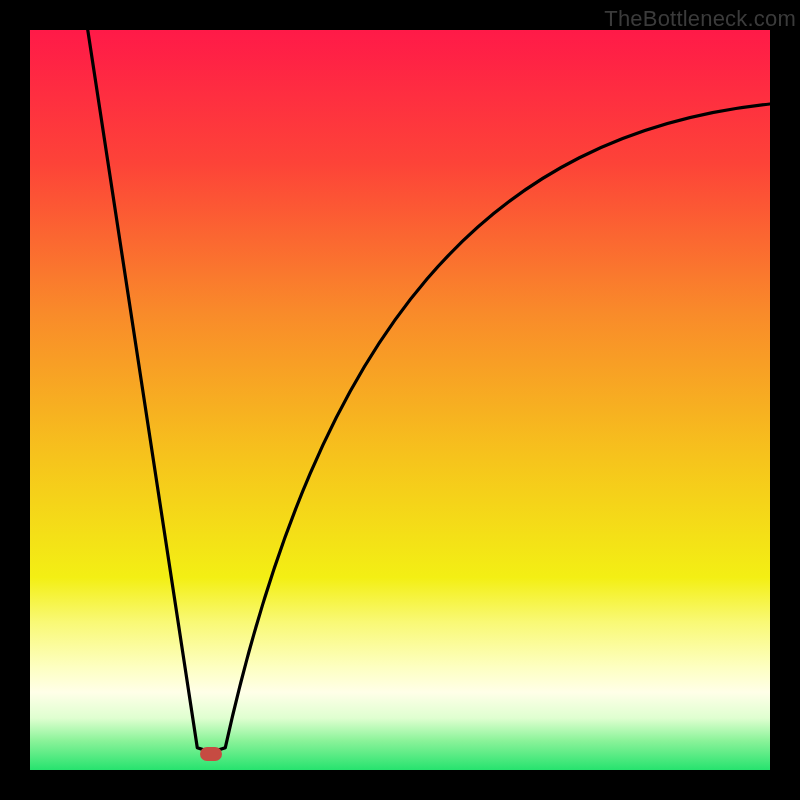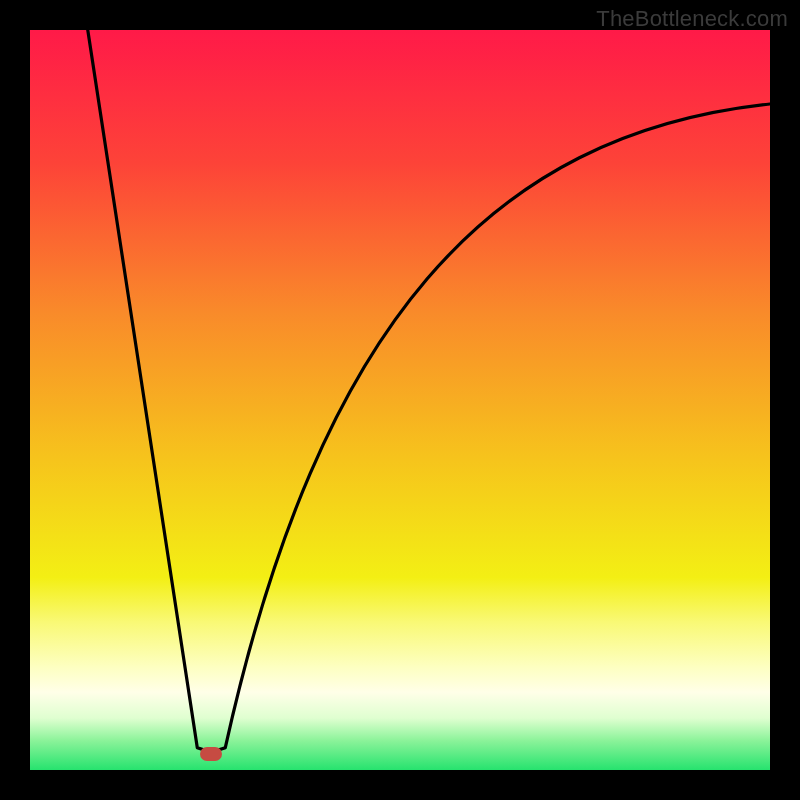--- a/index.html
+++ b/index.html
@@ -38,21 +38,21 @@
   .marker {
     position: absolute;
     width: 22px;
     height: 14px;
     border-radius: 7px;
     transform: translate(-50%, -50%);
   }
   .watermark {
     position: absolute;
     top: 6px;
-    right: 12px;
+    right: 4px;
     color: #3b3b3b;
     font-size: 22px;
     font-weight: 500;
     letter-spacing: 0.2px;
   }
 </style>
 </head>
 <body>
 
 <div class="frame">

